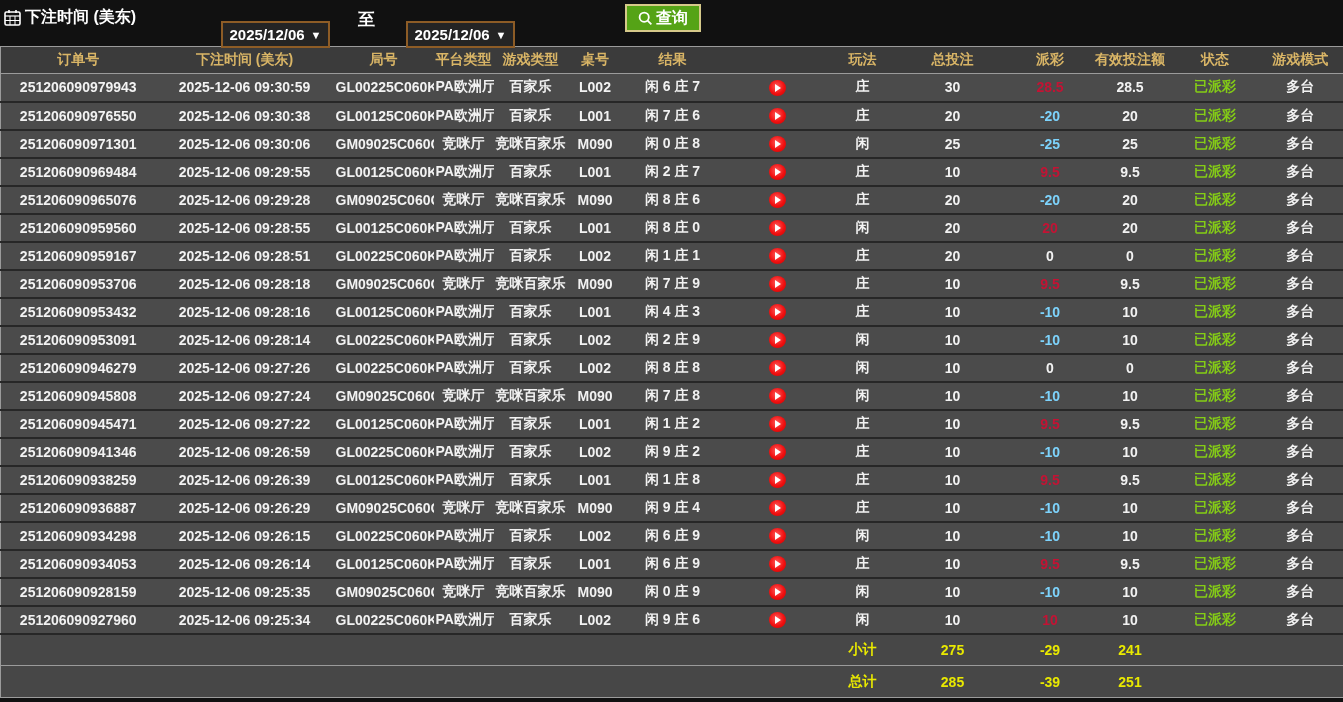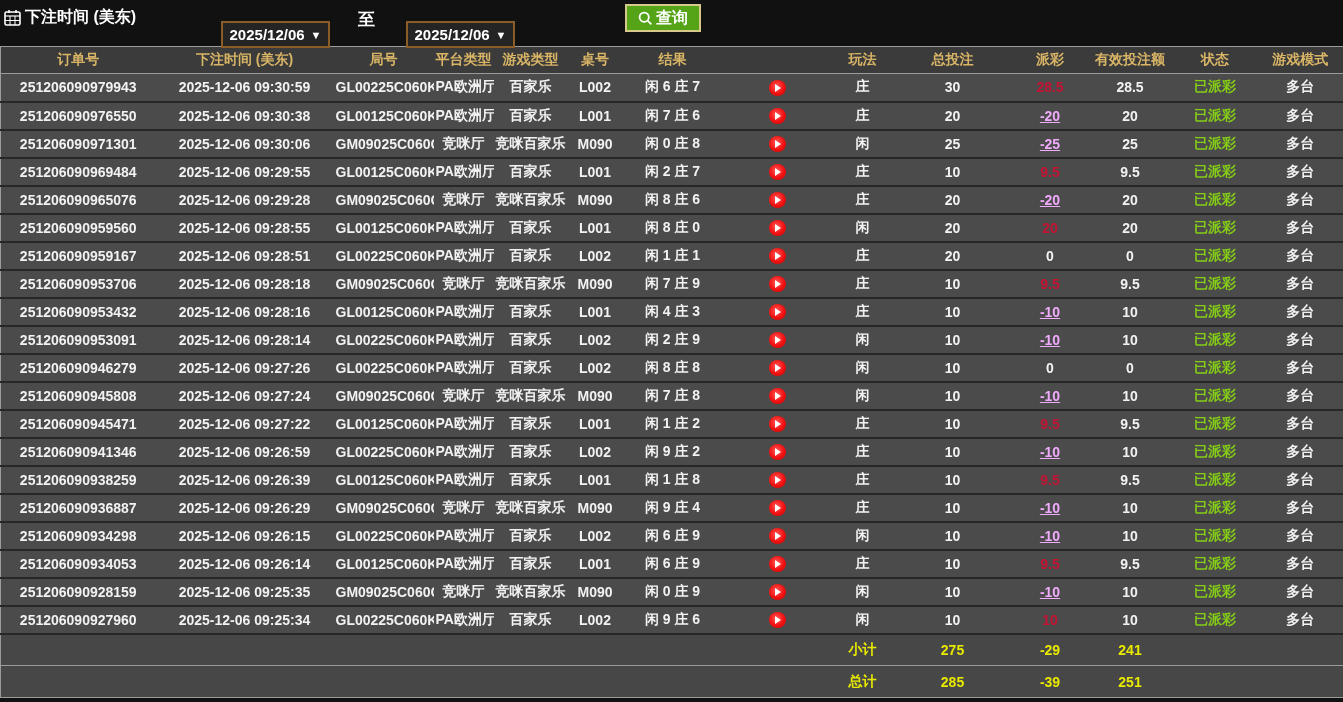--- a/index.html
+++ b/index.html
@@ -28,21 +28,21 @@
   
   table.grid { width:1343px; border-collapse:collapse; table-layout:fixed;
     border:1px solid #9b9b9b; }
   table.grid th, table.grid td { padding:0 2px; text-align:center; overflow:hidden;
     white-space:nowrap; }
   thead th { height:27px; background:#3b3b3b; color:#d9b566; font-size:14px;
     font-weight:700; border-bottom:1px solid #9b9b9b; }
   tbody td { height:28px; background:#4b4b4b; color:#f2f2f2; font-size:14px;
     font-weight:700; border-bottom:2px solid #272727; }
   td.pos  { color:#c31334; }
-  td.neg  { color:#f0abfc;text-decoration:underline; }
+  td.neg  { color:#7dd3fc; }
   td.zero { color:#f2f2f2; }
   td.status { color:#84cc16; }
   tr.summary td { background:#474747; color:#e9e900; border-bottom:none;
     border-top:1px solid #9b9b9b; height:32px; }
   .play-icon { display:inline-block; width:17px; height:16px; border-radius:50%;
     background:radial-gradient(circle at 45% 40%, #ff5a5a 0%, #f01010 55%, #c80000 100%);
     position:relative; vertical-align:middle; cursor:pointer; }
   .play-icon::after { content:""; position:absolute; left:6px; top:4px;
     border-left:6px solid #ffffff; border-top:4px solid transparent;
     border-bottom:4px solid transparent; }

